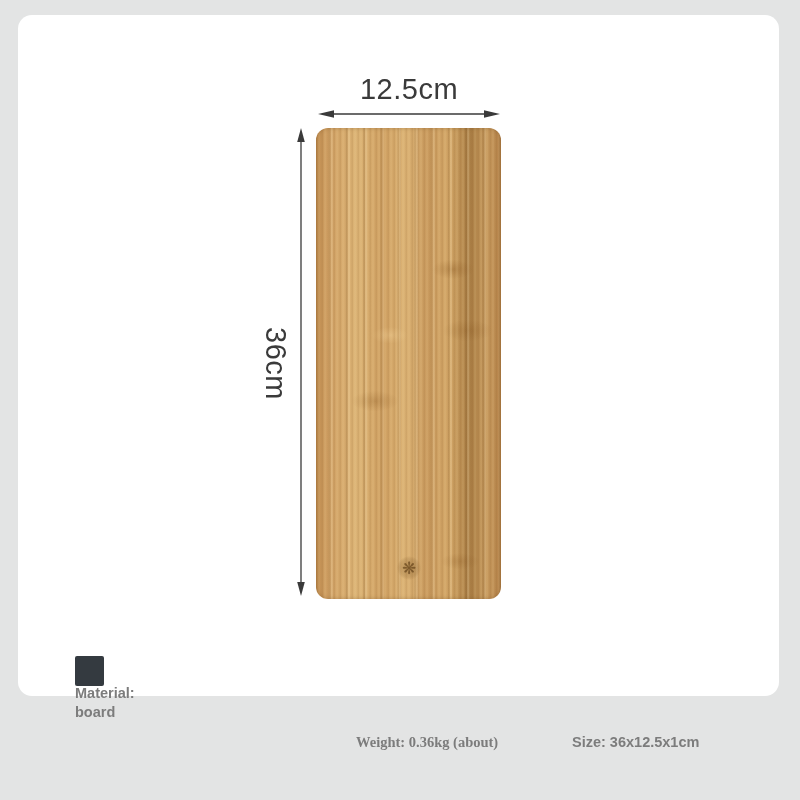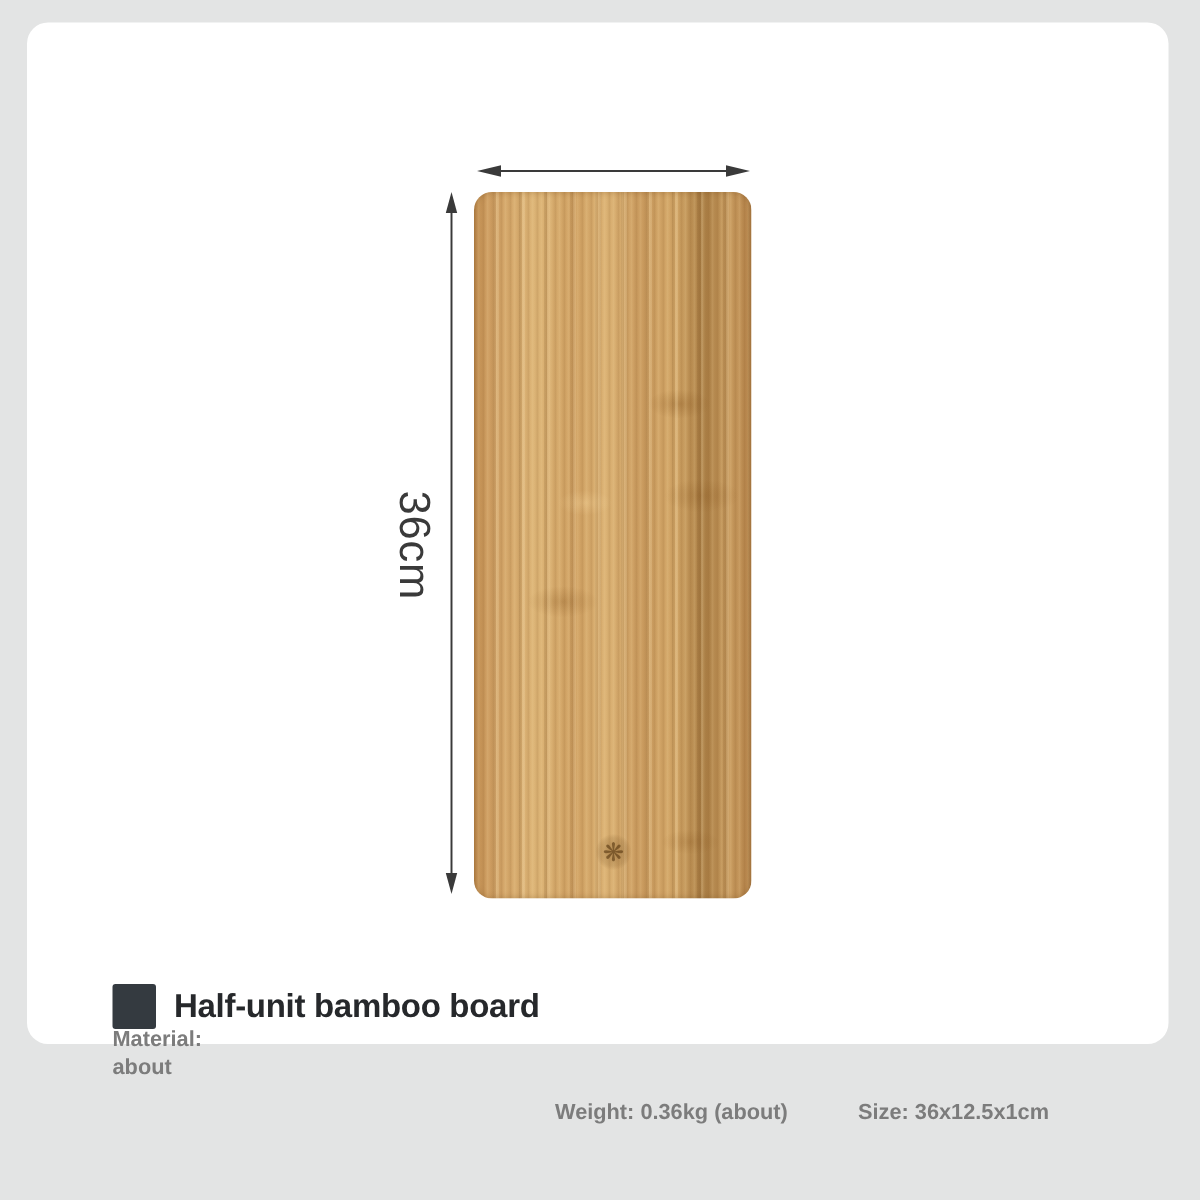--- a/index.html
+++ b/index.html
@@ -108,47 +108,47 @@
   }
   
   .spec{
     position:absolute;
     color:var(--footer-text-color);
     font-size:14.5px;
     font-weight:700;
     line-height:19px;
   }
   .spec-material{left:75px;top:684px;}
-  .spec-weight{left:370px;top:733px;}
+  .spec-weight{left:356px;top:733px;font-family:Liberation Serif, serif;}
   .spec-size{left:572px;top:733px;}
 </style>
 </head>
 <body>
 
 <div class="card">
 
+  <div class="dim-label width-label">12.5cm</div>
   <svg class="arrow" style="left:298px;top:92px;" width="186" height="14" viewBox="0 0 186 14">
     <line class="arrow-line" x1="10" y1="7" x2="176" y2="7"></line>
     <polygon class="arrow-head" points="2,7 18,3.2 18,10.8"></polygon>
     <polygon class="arrow-head" points="184,7 168,3.2 168,10.8"></polygon>
   </svg>
 
   <div class="dim-label height-label">36cm</div>
   <svg class="arrow" style="left:276px;top:112px;" width="14" height="470" viewBox="0 0 14 470">
     <line class="arrow-line" x1="7" y1="9" x2="7" y2="461"></line>
     <polygon class="arrow-head" points="7,1 3.2,15 10.8,15"></polygon>
     <polygon class="arrow-head" points="7,469 3.2,455 10.8,455"></polygon>
   </svg>
 
   <div class="board">
     <div class="stamp">❋</div>
   </div>
 
   <div class="swatch"></div>
-  <h1 class="title">Half-unit bamboo board</h1>
 </div>
 
 <div class="spec spec-material">
   <span>Material:</span><br>
-  <span>about</span>
+  <span>board</span>
 </div>
 <div class="spec spec-weight">Weight: 0.36kg (about)</div>
 <div class="spec spec-size">Size: 36x12.5x1cm</div>
 
 </body></html>

